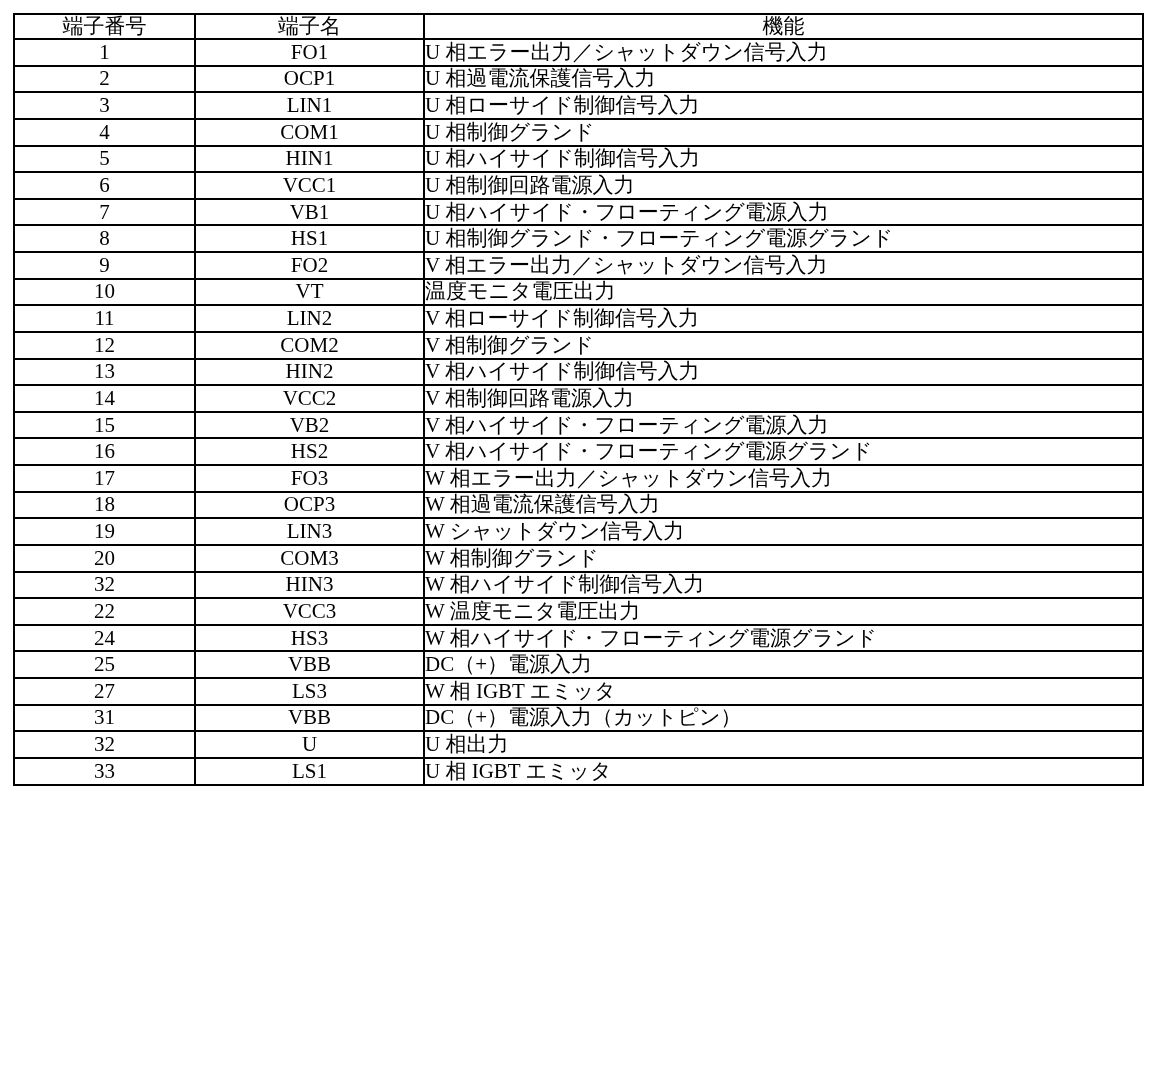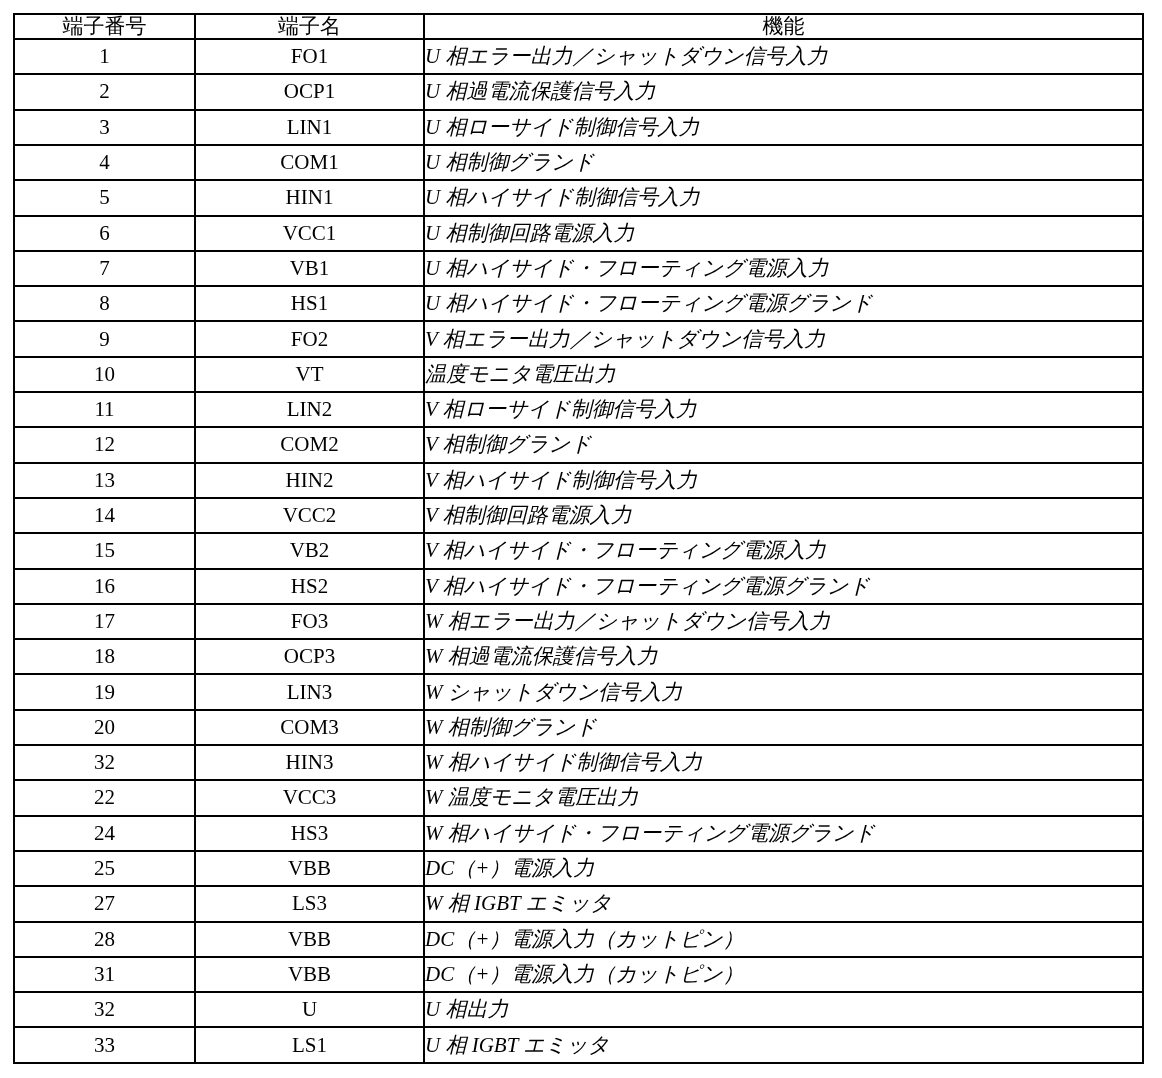--- a/index.html
+++ b/index.html
@@ -16,21 +16,21 @@
     width: 1162px;
     height: 1078px;
     background: #ffffff;
     overflow: hidden;
   }
   table.pin-table {
     position: absolute;
     left: 13px;
     top: 13px;
     width: 1131px;
-    height: 1051px;
+    height: 773px;
     border-collapse: collapse;
     table-layout: fixed;
     background: #ffffff;
   }
   .pin-table th,
   .pin-table td {
     border: 2px solid #000000;
     font-size: 21px;
     font-weight: normal;
     padding: 0;
@@ -41,21 +41,20 @@
   }
   .pin-table th {
     text-align: center;
   }
   .c-num, .c-name {
     text-align: center;
   }
   .c-func {
     text-align: left;
     padding-left: 9px;
-    font-style: italic;
   }
 </style>
 </head>
 <body>
 
 <div class="page">
   <table class="pin-table">
     <colgroup>
       <col style="width: 181px">
       <col style="width: 229px">
@@ -107,21 +106,21 @@
 
   <tr>
     <td class="c-num">7</td>
     <td class="c-name">VB1</td>
     <td class="c-func">U 相ハイサイド・フローティング電源入力</td>
   </tr>
 
   <tr>
     <td class="c-num">8</td>
     <td class="c-name">HS1</td>
-    <td class="c-func">U 相ハイサイド・フローティング電源グランド</td>
+    <td class="c-func">U 相制御グランド・フローティング電源グランド</td>
   </tr>
 
   <tr>
     <td class="c-num">9</td>
     <td class="c-name">FO2</td>
     <td class="c-func">V 相エラー出力／シャットダウン信号入力</td>
   </tr>
 
   <tr>
     <td class="c-num">10</td>
@@ -214,25 +213,20 @@
     <td class="c-func">DC（+）電源入力</td>
   </tr>
 
 
   <tr>
     <td class="c-num">27</td>
     <td class="c-name">LS3</td>
     <td class="c-func">W 相 IGBT エミッタ</td>
   </tr>
 
-  <tr>
-    <td class="c-num">28</td>
-    <td class="c-name">VBB</td>
-    <td class="c-func">DC（+）電源入力（カットピン）</td>
-  </tr>
 
 
 
   <tr>
     <td class="c-num">31</td>
     <td class="c-name">VBB</td>
     <td class="c-func">DC（+）電源入力（カットピン）</td>
   </tr>
 
   <tr>

